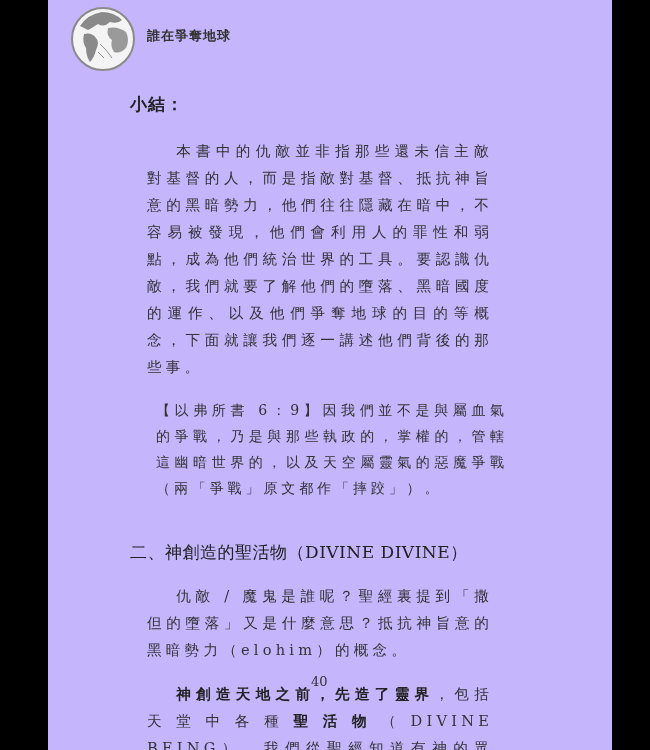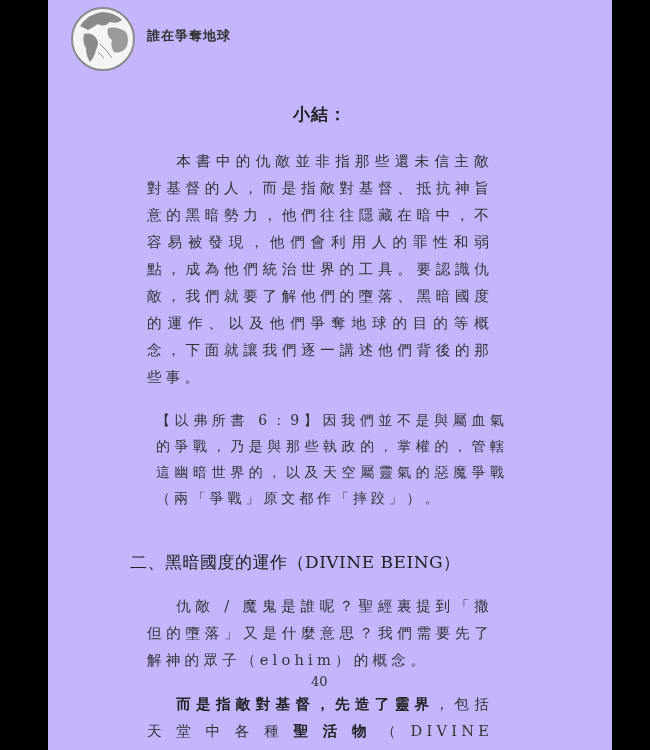--- a/index.html
+++ b/index.html
@@ -41,26 +41,25 @@
   }
   .content {
     position: absolute;
     left: 82px;
     top: 92px;
     width: 380px;
   }
   .h-summary {
     font-size: 17px;
     font-weight: bold;
-    margin: 10px;
+    margin: 0;
     height: 28px;
     line-height: 24px;
     letter-spacing: 1px;
     color: #222;
-    text-align: center;
   }
   .para {
     font-size: 14.6px;
     line-height: 27px;
     letter-spacing: 4.2px;
     margin: 17px;
     text-indent: 2em;
     text-align: justify;
     color: #333;
   }
@@ -104,19 +103,19 @@
     <path d="M30 38 L36 44 L42 52 M28 46 L34 52" stroke="#777" stroke-width="0.8" fill="none"></path>
   </svg>
 
   <div class="running-head">誰在爭奪地球</div>
 
   <div class="content">
     <h3 class="h-summary">小結：</h3>
     <p class="para">本書中的仇敵並非指那些還未信主敵對基督的人，而是指敵對基督、抵抗神旨意的黑暗勢力，他們往往隱藏在暗中，不容易被發現，他們會利用人的罪性和弱點，成為他們統治世界的工具。要認識仇敵，我們就要了解他們的墮落、黑暗國度的運作、以及他們爭奪地球的目的等概念，下面就讓我們逐一講述他們背後的那些事。</p>
     <div class="quote">【以弗所書 6：9】因我們並不是與屬血氣的爭戰，乃是與那些執政的，掌權的，管轄這幽暗世界的，以及天空屬靈氣的惡魔爭戰（兩「爭戰」原文都作「摔跤」）。</div>
 
-    <h3 class="h-section">二、黑暗國度的運作（DIVINE BEING）</h3>
-    <p class="para">仇敵 / 魔鬼是誰呢？聖經裏提到「撒但的墮落」又是什麼意思？我們需要先了解神的眾子（elohim）的概念。</p>
-    <p class="para para2"><span class="bold">而是指敵對基督，先造了靈界</span><span>，包括天堂中各種</span><span class="bold">聖活物</span><span>（DIVINE BEING），我們從聖經知道有神的眾子、服役的天使，是否還有其他類別，神並沒有向我們開啟。靈界最早被造的神聖活物為祂的眾子，本書泛稱為「</span><span class="bold">神的眾子」</span></p>
+    <h3 class="h-section">二、神創造的聖活物（DIVINE DIVINE）</h3>
+    <p class="para">仇敵 / 魔鬼是誰呢？聖經裏提到「撒但的墮落」又是什麼意思？抵抗神旨意的黑暗勢力（elohim）的概念。</p>
+    <p class="para para2"><span class="bold">神創造天地之前，先造了靈界</span><span>，包括天堂中各種</span><span class="bold">聖活物</span><span>（DIVINE BEING），我們從聖經知道有神的眾子、服役的天使，是否還有其他類別，神並沒有向我們開啟。靈界最早被造的神聖活物為祂的眾子，本書泛稱為「</span><span class="bold">神的眾子」</span></p>
   </div>
 
   <div class="page-number">40</div>
 </div>
 
 </body></html>

